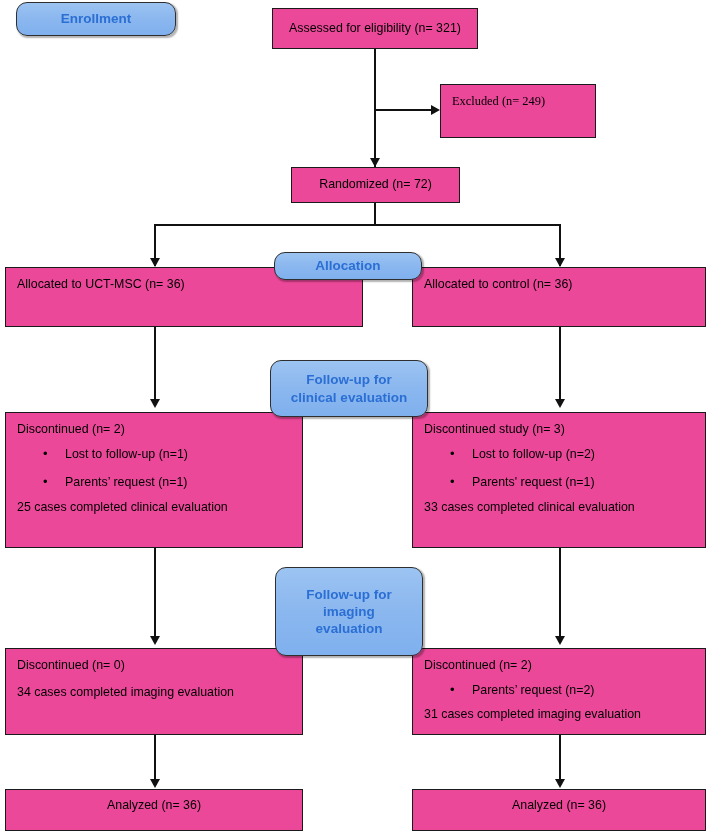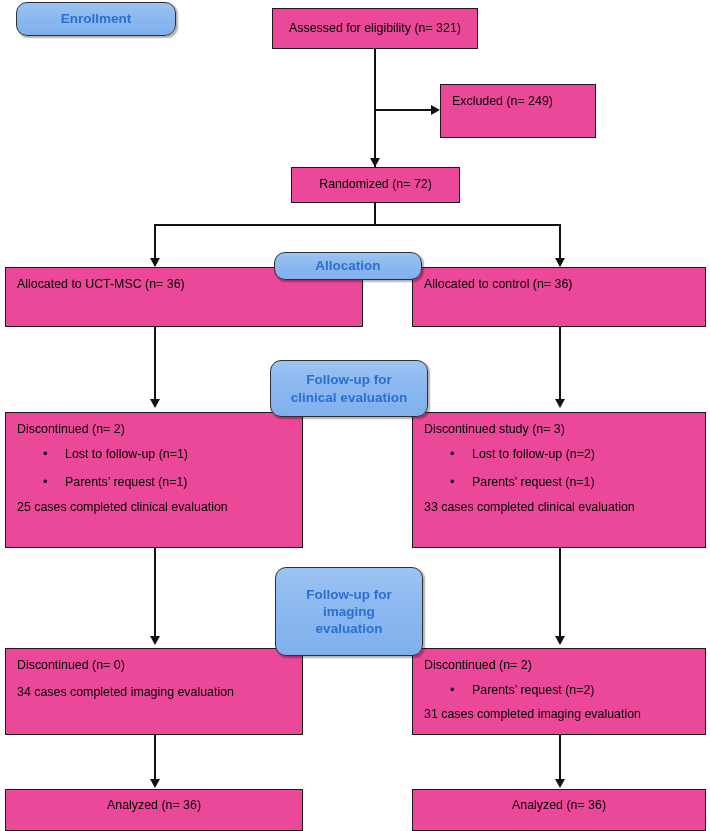--- a/index.html
+++ b/index.html
@@ -130,21 +130,21 @@
 
   <div class="fbox center" style="left:272px; top:8px; width:206px; height:41px;">
     <span class="line">Assessed for eligibility (n= 321)</span>
   </div>
 
   <div class="vline" style="left:374px; top:49px; height:118px;"></div>
 
   <div class="hline" style="left:374px; top:109px; width:58px;"></div>
   <div class="arrowright" style="left:431px; top:105px;"></div>
 
-  <div class="fbox" style="left:440px; top:84px; width:156px; height:54px;">
+  <div class="fbox" style="left:440px; top:84px; width:156px; height:54px;font-family:Liberation Serif, serif;">
     <span class="line">Excluded (n= 249)</span>
   </div>
 
   <div class="arrowdown" style="left:370px; top:158px;"></div>
 
   <div class="fbox center" style="left:291px; top:167px; width:169px; height:36px;">
     <span class="line">Randomized (n= 72)</span>
   </div>
 
   <div class="vline" style="left:374px; top:203px; height:22px;"></div>

